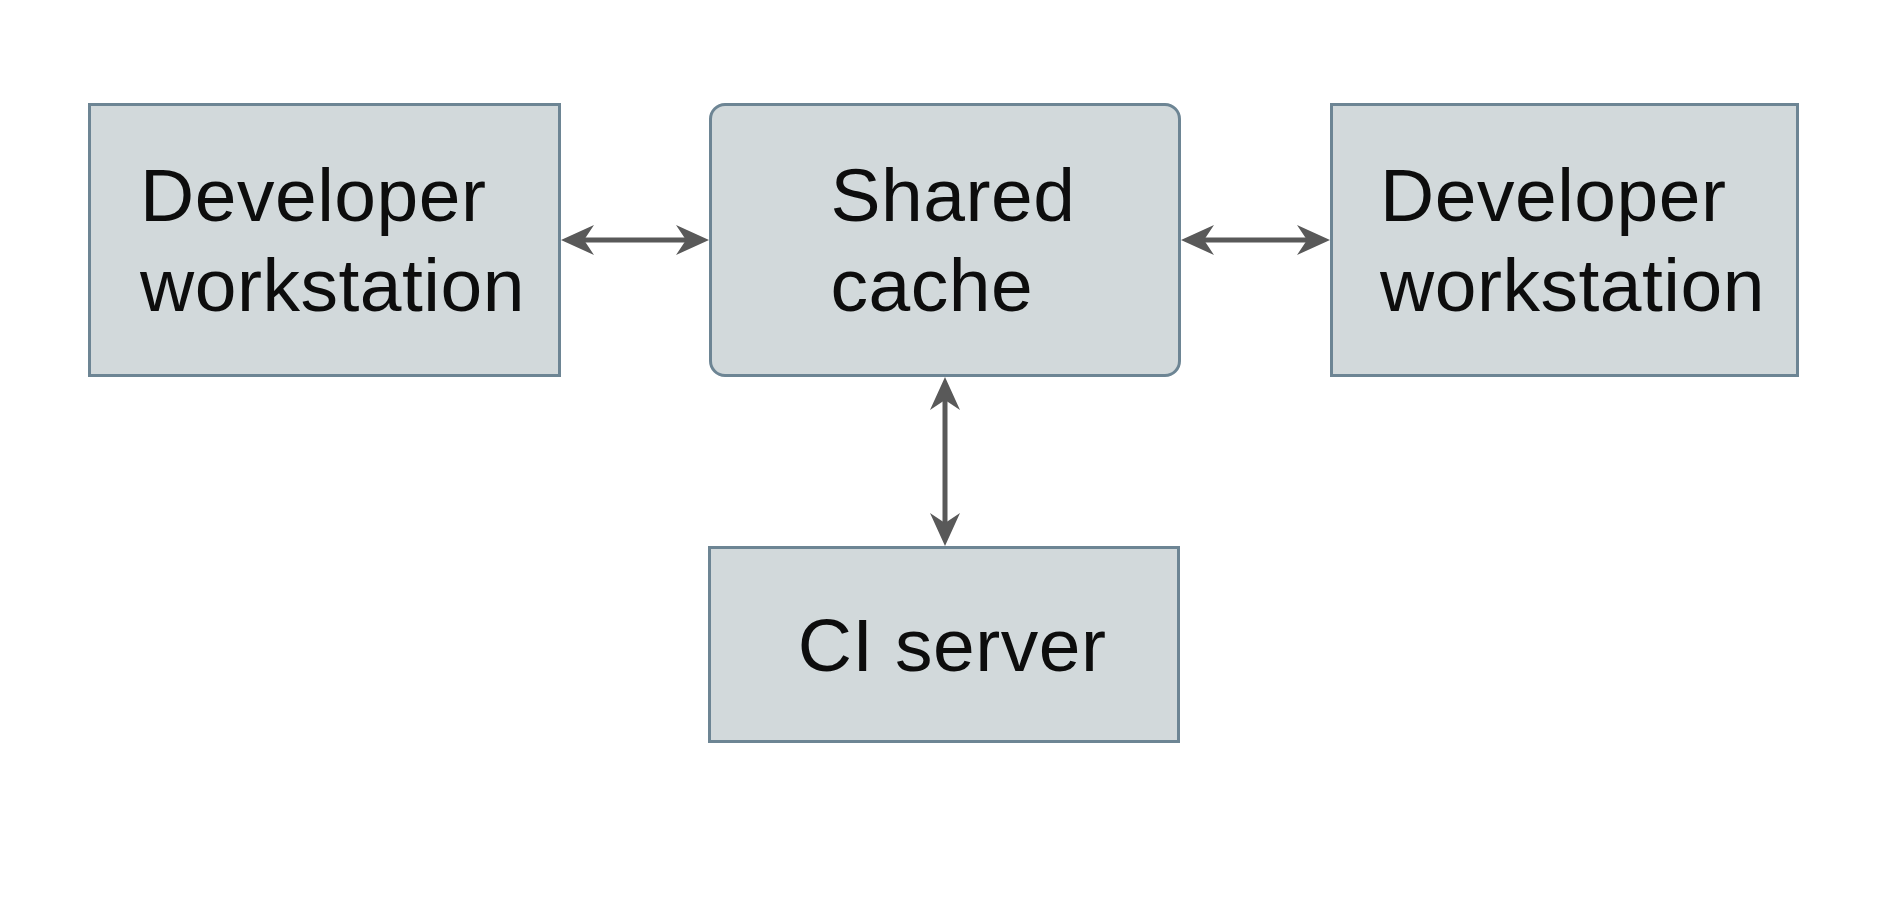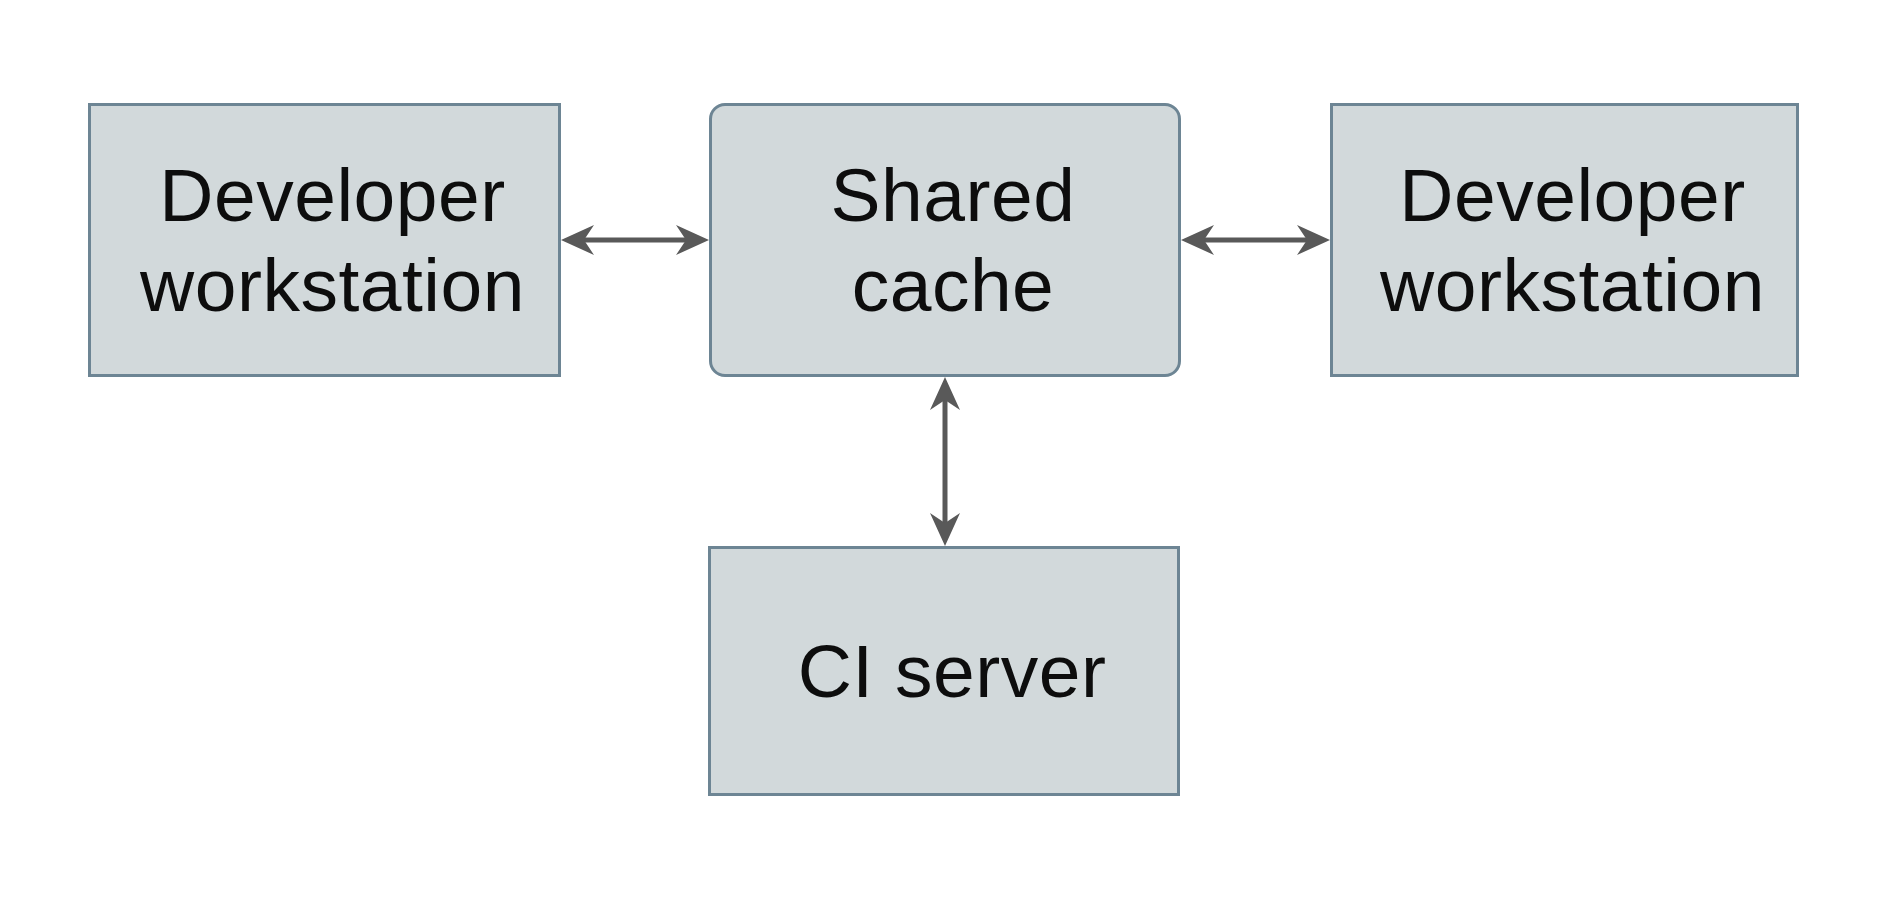--- a/index.html
+++ b/index.html
@@ -22,21 +22,21 @@
     background: var(--color-box-fill, #d2d9db);
     border: 3px solid var(--color-box-border, #6d8594);
     display: flex;
     align-items: center;
     justify-content: center;
   }
   .node-label {
     font-size: 75px;
     line-height: 1.2;
     color: var(--color-text, #0d0d0d);
-    text-align: center;
+    text-align: left;
     white-space: pre-line;
     letter-spacing: 0.5px;
     margin-left: 16px;
   }
   .arrow {
     position: absolute;
     overflow: visible;
   }
   .arrow line {
     stroke: var(--color-arrow, #595959);
@@ -59,21 +59,21 @@
   <div class="node" style="left:709px; top:103px; width:472px; height:274px;border-radius:16px;">
     <div class="node-label">Shared
 cache</div>
   </div>
 
   <div class="node" style="left:1330px; top:103px; width:469px; height:274px;">
     <div class="node-label">Developer
 workstation</div>
   </div>
 
-  <div class="node" style="left:708px; top:546px; width:472px; height:250px;">
+  <div class="node" style="left:708px; top:546px; width:472px; height:197px;">
     <div class="node-label">CI server</div>
   </div>
 
   <svg class="arrow" style="left:561px; top:215px;" width="148" height="50" viewBox="0 0 148 50">
     <line x1="21" y1="25" x2="127" y2="25"></line>
     <polygon points="0,25 33,10 23,25 33,40"></polygon>
     <polygon points="148,25 115,10 125,25 115,40"></polygon>
   </svg>
 
   <svg class="arrow" style="left:1181px; top:215px;" width="149" height="50" viewBox="0 0 149 50">

